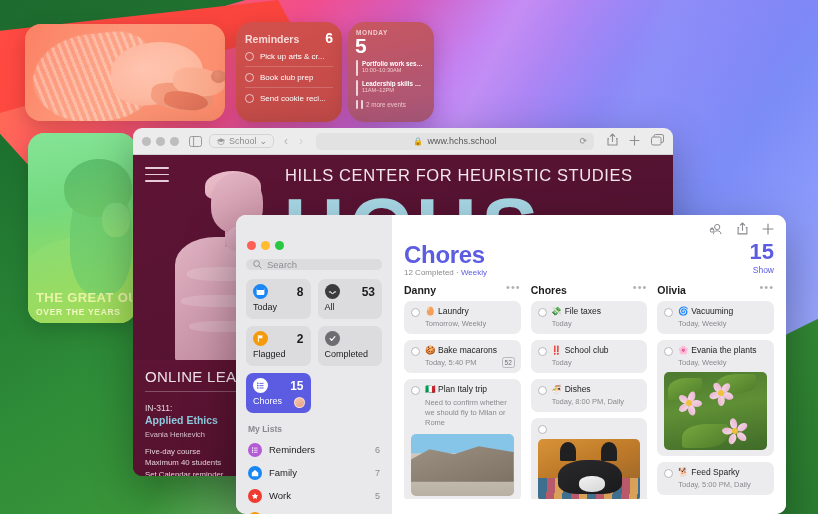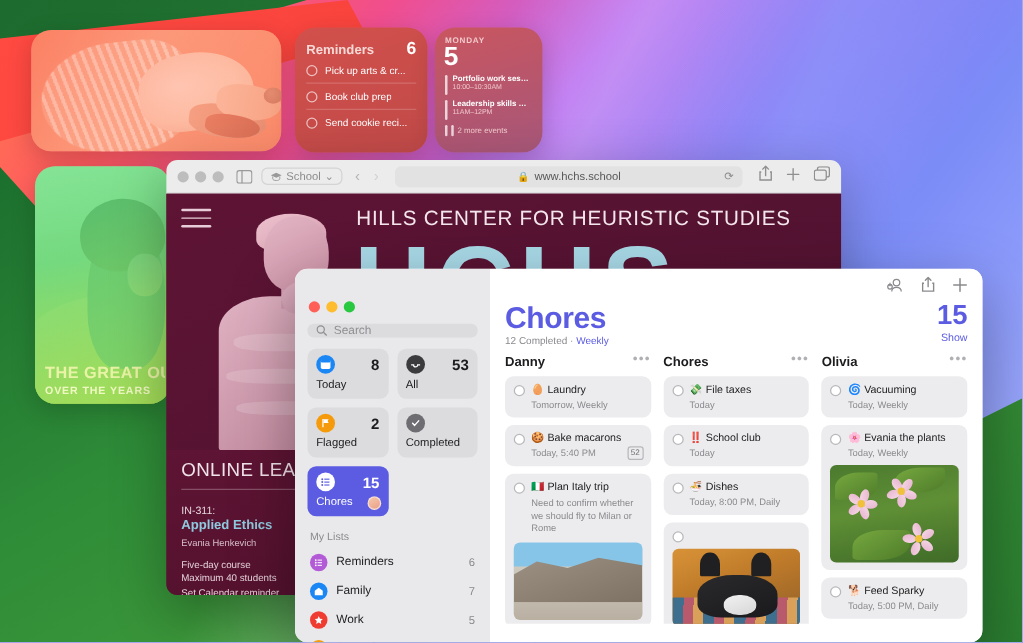--- a/index.html
+++ b/index.html
@@ -237,21 +237,21 @@
   .ra-ctop { display:flex; align-items:center; justify-content:space-between; }
   .ra-ci { width:15px; height:15px; border-radius:50%; display:flex;
            align-items:center; justify-content:center; color:#fff; font-size:8px; }
   .ra-cn { font-size:12px; font-weight:700; color:#1c1c1e; }
   .ra-card.sel .ra-cn { color:#fff; }
   .ra-cl { font-size:9px; color:#1c1c1e; margin-top:3px; }
   .ra-card.sel .ra-cl { color:#fff; }
   .ra-av { position:absolute; right:6px; bottom:5px; width:11px; height:11px;
            border-radius:50%; background:linear-gradient(150deg,#f7c8ad,#e89f86);
            border:0.8px solid rgba(255,255,255,0.55); }
-  .ra-mylists { font-size:8.5px; color:#8a8a8e; font-weight:400; margin: 0 0 4px 2px; }
+  .ra-mylists { font-size:8.5px; color:#8a8a8e; font-weight:700; margin: 0 0 4px 2px; }
   .ra-li { display:flex; align-items:center; gap:7px; padding:4.5px 2px; }
   .ra-lic { width:14px; height:14px; border-radius:50%; display:flex;
             align-items:center; justify-content:center; color:#fff; font-size:8px;
             flex:0 0 auto; }
   .ra-lt { font-size:9.5px; color:#1c1c1e; flex:1; }
   .ra-lc { font-size:9px; color:#8a8a8e; }
 
   .ra-main { flex:1; background:#fff; position:relative; padding: 7px 12px 0; }
   .ra-toolbar { display:flex; justify-content:flex-end; gap:14px; color:#8a8a8e;
                 align-items:center; height:16px; }

